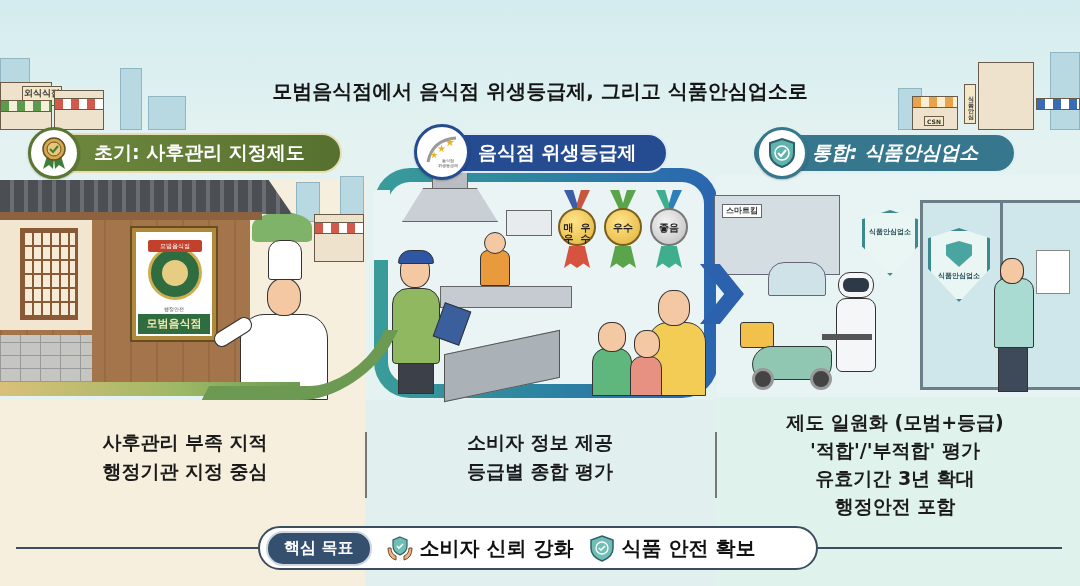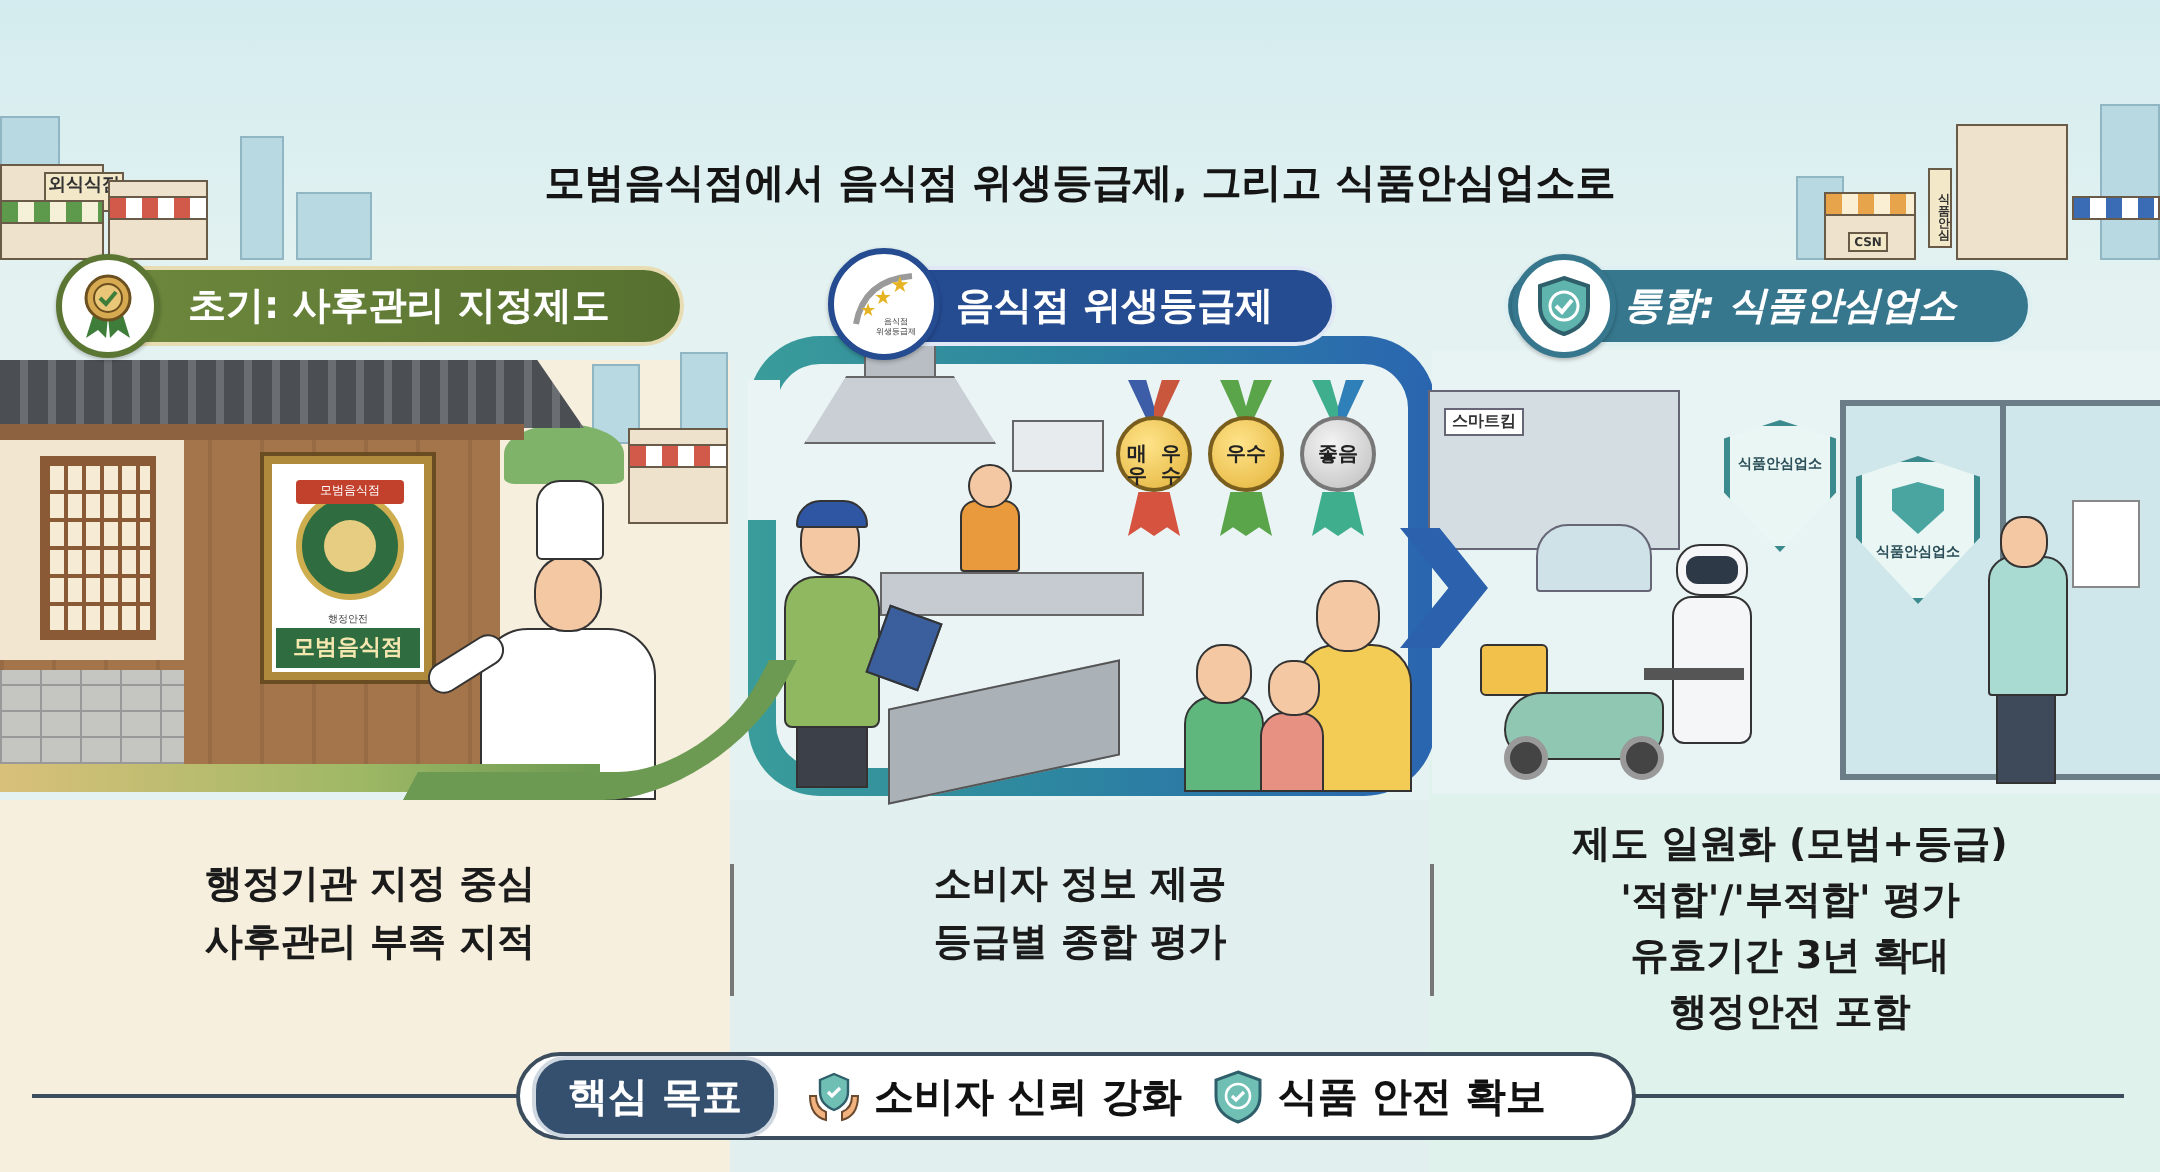--- a/index.html
+++ b/index.html
@@ -161,21 +161,21 @@
   .desc.d1 { left: 20px; width: 330px; top: 428px; }
   .desc.d2 { left: 370px; width: 340px; top: 428px; }
   .desc.d3 { left: 720px; width: 350px; top: 408px; line-height: 28px; }
   .divider-v { position: absolute; top: 432px; width: 1.5px; height: 66px; background: #777; }
   .divider-v.v1 { left: 365px; } .divider-v.v2 { left: 715px; }
 
   
   .goal-line { position: absolute; left: 16px; top: 547px; width: 1046px; height: 2px; background: #3c4e5e; }
   .goal-bar { position: absolute; left: 258px; top: 526px; width: 560px; height: 44px; border-radius: 22px;
     background: #fff; border: 2px solid #3c4e5e; display: flex; align-items: center; padding-left: 6px; gap: 14px; }
-  .goal-tag { background: #34506e; color: #fff; font-weight: bold; font-size: 20px; border-radius: 17px;
+  .goal-tag { background: #34506e; color: #fff; font-weight: bold; font-size: 16px; border-radius: 17px;
     padding: 5px 16px; border: 2px solid #cfd8e0; }
   .goal-item { display: flex; align-items: center; gap: 6px; font-weight: bold; font-size: 20px; color: #111; }
   .goal-icon { width: 28px; height: 28px; display: inline-block; }
 </style>
 </head>
 <body>
 
 <div class="canvas">
   <div class="sky"></div>
   <div class="panel-bg-1"></div>
@@ -326,22 +326,22 @@
   </div>
   <div class="stage-badge b3">
     <svg width="28" height="32" viewBox="0 0 28 32">
       <path d="M14 2 L26 6 L26 16 Q26 26 14 30 Q2 26 2 16 L2 6 Z" fill="#5fb4ad" stroke="#2f5f6b" stroke-width="2"></path>
       <circle cx="14" cy="16" r="7" fill="none" stroke="#fff" stroke-width="1.5"></circle>
       <path d="M10 16 L13 19 L18 13" stroke="#fff" stroke-width="2" fill="none"></path>
     </svg>
   </div>
 
   <div class="desc d1">
+    <div>사후관리 부족 지적</div>
     <div>행정기관 지정 중심</div>
-    <div>사후관리 부족 지적</div>
   </div>
   <div class="divider-v v1"></div>
   <div class="desc d2">
     <div>소비자 정보 제공</div>
     <div>등급별 종합 평가</div>
   </div>
   <div class="divider-v v2"></div>
   <div class="desc d3">
     <div>제도 일원화 (모범+등급)</div>
     <div>'적합'/'부적합' 평가</div>

